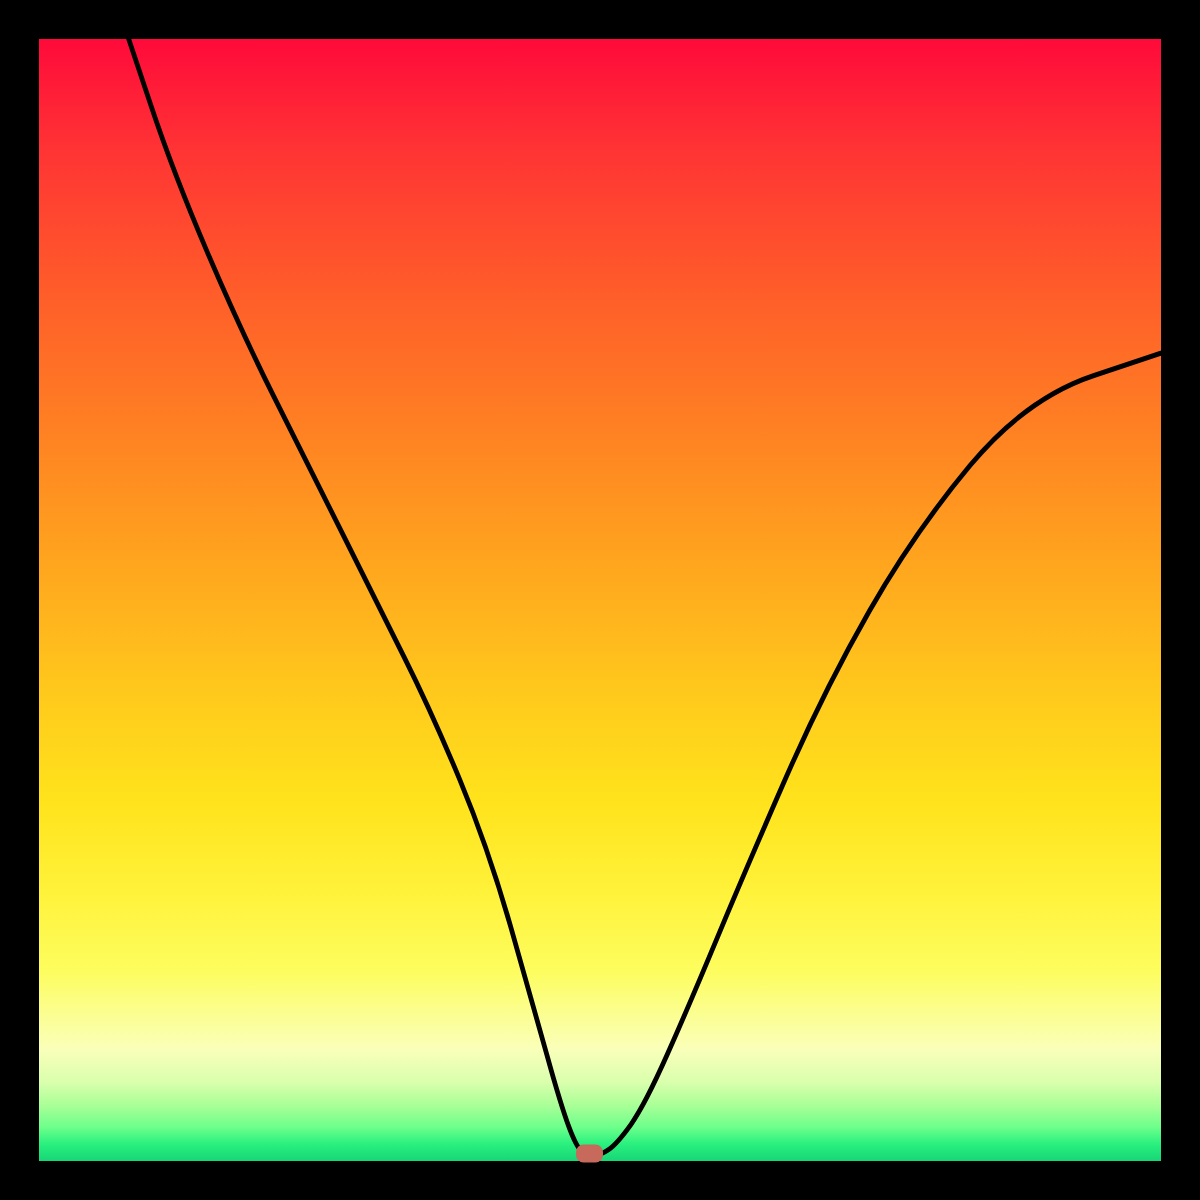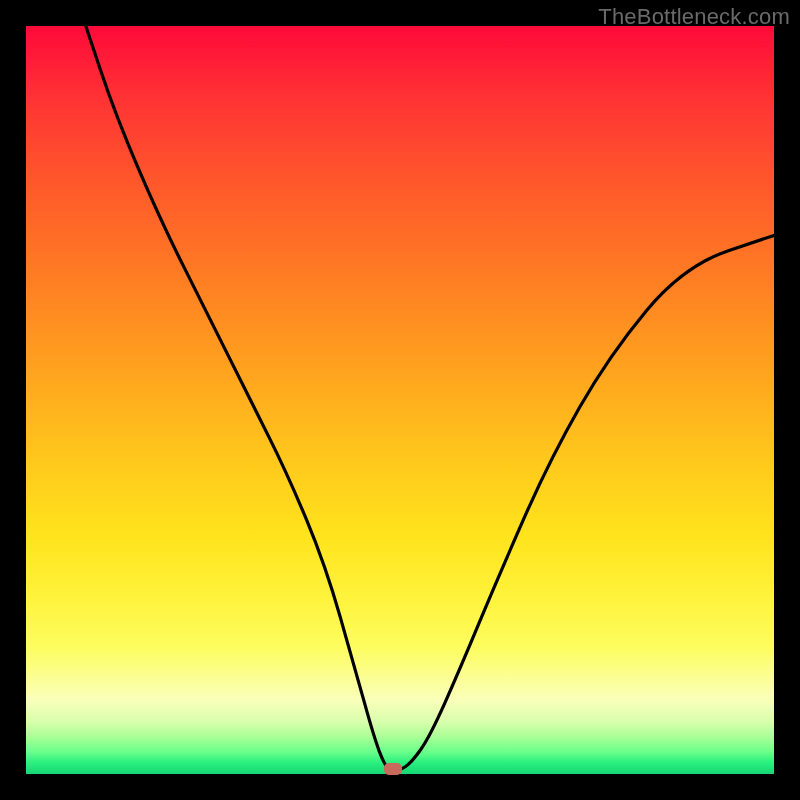--- a/index.html
+++ b/index.html
@@ -73,21 +73,20 @@
     border-radius: 5px;
     background: #c76a5b;
     z-index: 5;
     transform: translate(-50%, -50%);
   }
 </style>
 </head>
 <body>
 
 <div class="frame">
-  <div class="watermark">TheBottleneck.com</div>
 
   <div class="plot-area">
     <svg class="curve" viewBox="0 0 748 748" preserveAspectRatio="none">
       <path id="curve-path" d="M 59.8 0.0 Q 59.8 0.0 74.8 44.9 Q 89.8 89.8 112.2 142.1 Q 134.6 194.5 157.1 239.4 Q 179.5 284.2 202.0 329.1 Q 224.4 374.0 243.1 411.4 Q 261.8 448.8 280.5 493.7 Q 299.2 538.6 314.2 590.9 Q 329.1 643.3 338.5 676.9 Q 347.8 710.6 353.4 725.6 Q 359.0 740.5 362.8 742.4 Q 366.5 744.3 370.3 744.3 Q 374.0 744.3 379.6 740.5 Q 385.2 736.8 394.6 723.7 Q 403.9 710.6 418.9 676.9 Q 433.8 643.3 452.5 598.4 Q 471.2 553.5 497.4 493.7 Q 523.6 433.8 553.5 381.5 Q 583.4 329.1 620.8 284.2 Q 658.2 239.4 703.1 224.4 T 748.0 209.4"></path>
     </svg>
     <div class="marker" id="curve-marker" style="left: 366.52px; top: 742.764px;"></div>
   </div>
 </div>
 
 </body></html>

